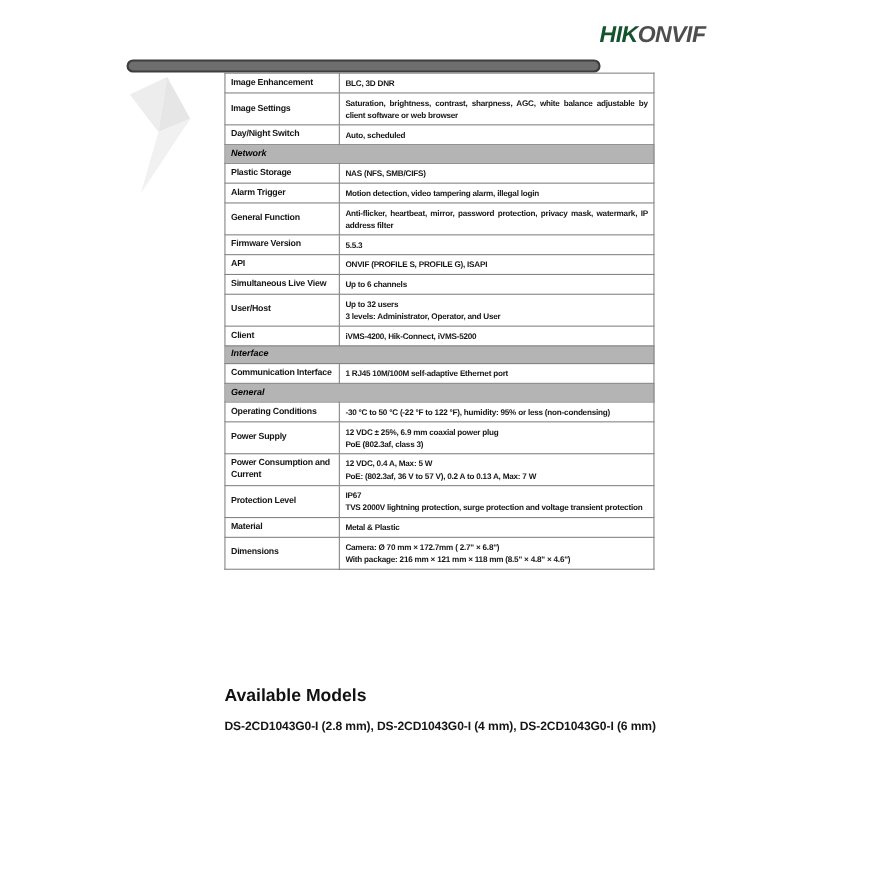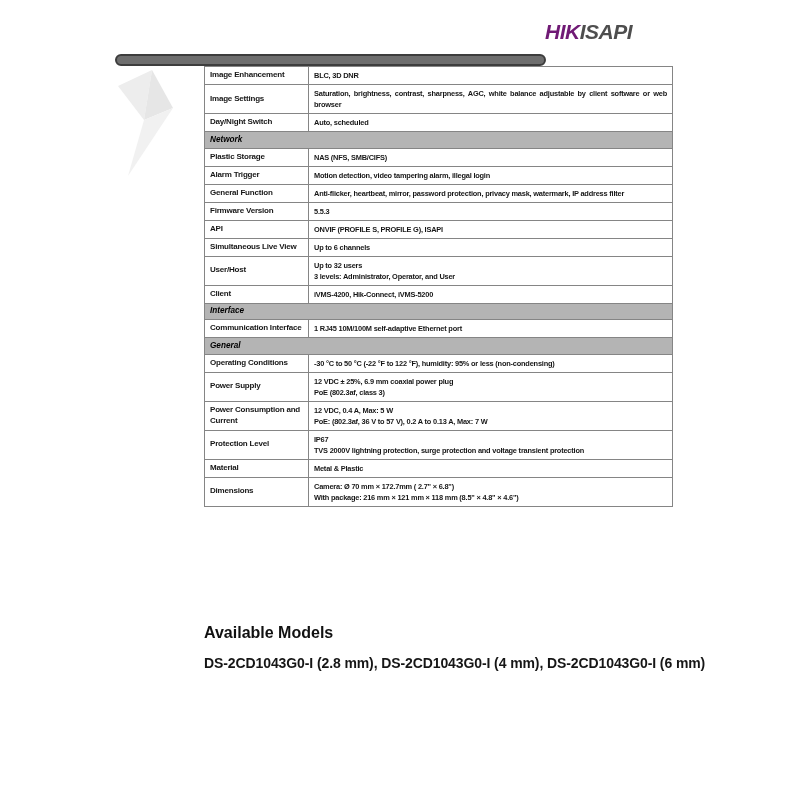--- a/index.html
+++ b/index.html
@@ -18,21 +18,21 @@
   .logo {
     position: absolute;
     left: 545px;
     top: 20px;
     font-style: italic;
     font-weight: bold;
     font-size: 21px;
     letter-spacing: -0.5px;
     white-space: nowrap;
   }
-  .logo .hik { color: #701a75; }
+  .logo .hik { color: #14532d; }
   .logo .vision { color: #4e4e4e; }
 
   
   .top-bar {
     position: absolute;
     left: 115px;
     top: 54px;
     width: 431px;
     height: 12px;
     background: #6e6e6e;
@@ -45,21 +45,21 @@
     position: absolute;
     left: 110px;
     top: 68px;
   }
 
   
   .spec-table {
     position: absolute;
     left: 204px;
     top: 66px;
-    width: 469px;
+    width: 391px;
     border-collapse: collapse;
     table-layout: fixed;
   }
   .spec-table td {
     border: 1px solid #858585;
     vertical-align: middle;
     font-weight: bold;
     color: #161616;
   }
   .spec-table td.label-cell {
@@ -94,33 +94,33 @@
     left: 204px;
     top: 624px;
     font-size: 16px;
     font-weight: bold;
     color: #111111;
   }
   .models-line {
     position: absolute;
     left: 204px;
     top: 655px;
-    font-size: 14px;
+    font-size: 11px;
     font-weight: bold;
     letter-spacing: -0.1px;
     color: #161616;
   }
 </style>
 </head>
 <body>
 
 <div class="page">
 
   <div class="logo">
-    <span class="hik">HIK</span><span class="vision">ISAPI</span>
+    <span class="hik">HIK</span><span class="vision">ONVIF</span>
   </div>
 
   <div class="top-bar"></div>
 
   <svg class="watermark" width="80" height="110" viewBox="0 0 80 110">
     <polygon points="8,18 42,2 34,52" fill="#ededed"></polygon>
     <polygon points="42,2 63,40 34,52" fill="#e6e6e6"></polygon>
     <polygon points="34,52 63,40 18,108" fill="#f1f1f1"></polygon>
   </svg>
 

